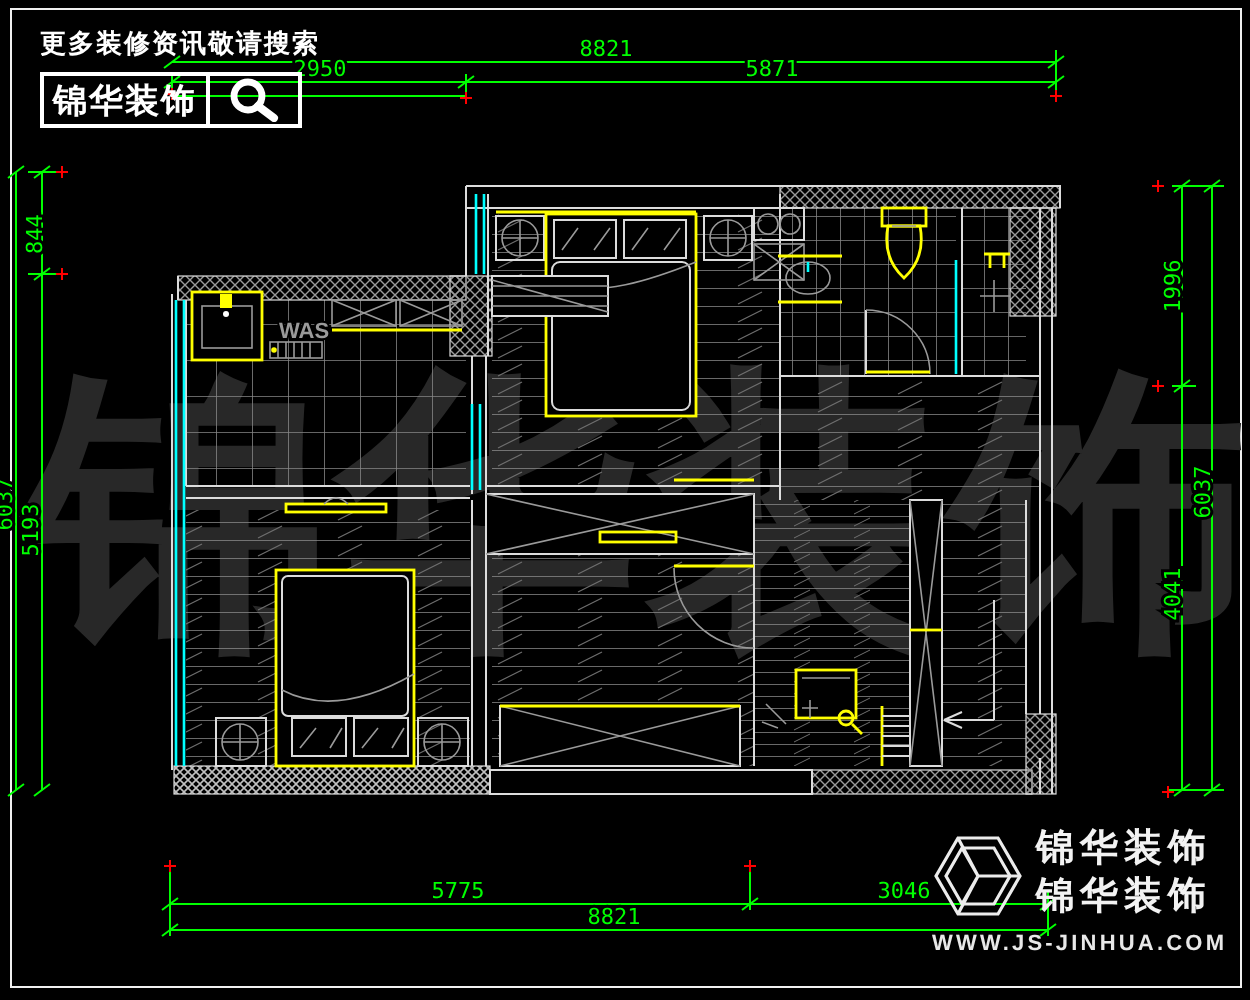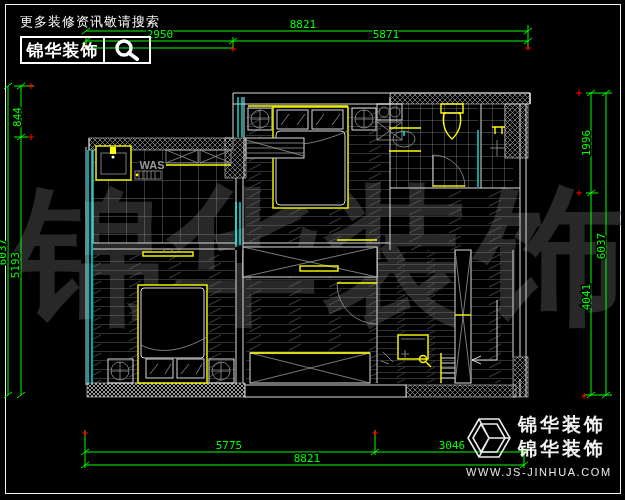--- a/index.html
+++ b/index.html
@@ -5,30 +5,30 @@
   :root{
     --dimension:#00ff00; --window:#00ffff; --furniture:#ffff00;
     --marker:#ff0000; --wallline:#dcdcdc; --watermark:#282828;
   }
   html,body{margin:0;padding:0;background:#000;width:625px;height:500px;overflow:hidden;}
   .stage{position:absolute;left:0;top:0;width:625px;height:500px;background:#000;font-family:"Liberation Sans",sans-serif;}
   .frame{position:absolute;left:5px;top:4px;width:614px;height:488px;border:1px solid #f0f0f0;}
   .watermark{position:absolute;left:14px;top:158px;font-size:150px;font-weight:bold;letter-spacing:4px;
     color:var(--watermark);font-family:"Liberation Serif",serif;white-space:nowrap;z-index:1;}
   svg.plan{position:absolute;left:0;top:0;z-index:2;}
-  .slogan{position:absolute;left:20px;top:13px;color:#fff;font-size:13px;font-weight:normal;letter-spacing:1px;z-index:3;}
+  .slogan{position:absolute;left:20px;top:13px;color:#fff;font-size:13px;font-weight:bold;letter-spacing:1px;z-index:3;}
   .logobox{position:absolute;left:20px;top:36px;width:127px;height:24px;border:2px solid #fff;display:flex;z-index:3;}
   .logobox .brand{width:81px;display:flex;align-items:center;justify-content:center;color:#fff;
     font-size:17px;font-weight:bold;font-family:"Liberation Serif",serif;letter-spacing:1px;}
   .logobox .mag{flex:1;border-left:2px solid #fff;display:flex;align-items:center;justify-content:center;}
   .footer{position:absolute;left:466px;top:413px;z-index:3;color:#fff;}
   .footer .row{display:flex;}
   .footer .txt{margin-left:6px;font-family:"Liberation Serif",serif;font-weight:bold;}
   .footer .l1,.footer .l2{font-size:19px;letter-spacing:3px;line-height:24px;white-space:nowrap;color:#f2f2f2;}
-  .footer .url{font-size:11px;font-weight:normal;letter-spacing:1.6px;margin-top:3px;color:#e8e8e8;
+  .footer .url{font-size:11px;font-weight:bold;letter-spacing:1.6px;margin-top:3px;color:#e8e8e8;
     font-family:"Liberation Sans",sans-serif;white-space:nowrap;}
   
   .ln{stroke:var(--wallline);stroke-width:1;fill:none;}
   .lnf{stroke:var(--wallline);stroke-width:1;fill:#000;}
   .ln2{stroke:#9a9a9a;stroke-width:.8;fill:none;}
   .yl{stroke:var(--furniture);stroke-width:1.4;fill:none;}
   .ylf{stroke:var(--furniture);stroke-width:1.4;fill:#000;}
   .cy{stroke:var(--window);stroke-width:1.3;fill:none;}
   .gd{stroke:var(--dimension);stroke-width:1;fill:none;}
   .mk{stroke:var(--marker);stroke-width:1;fill:none;}

